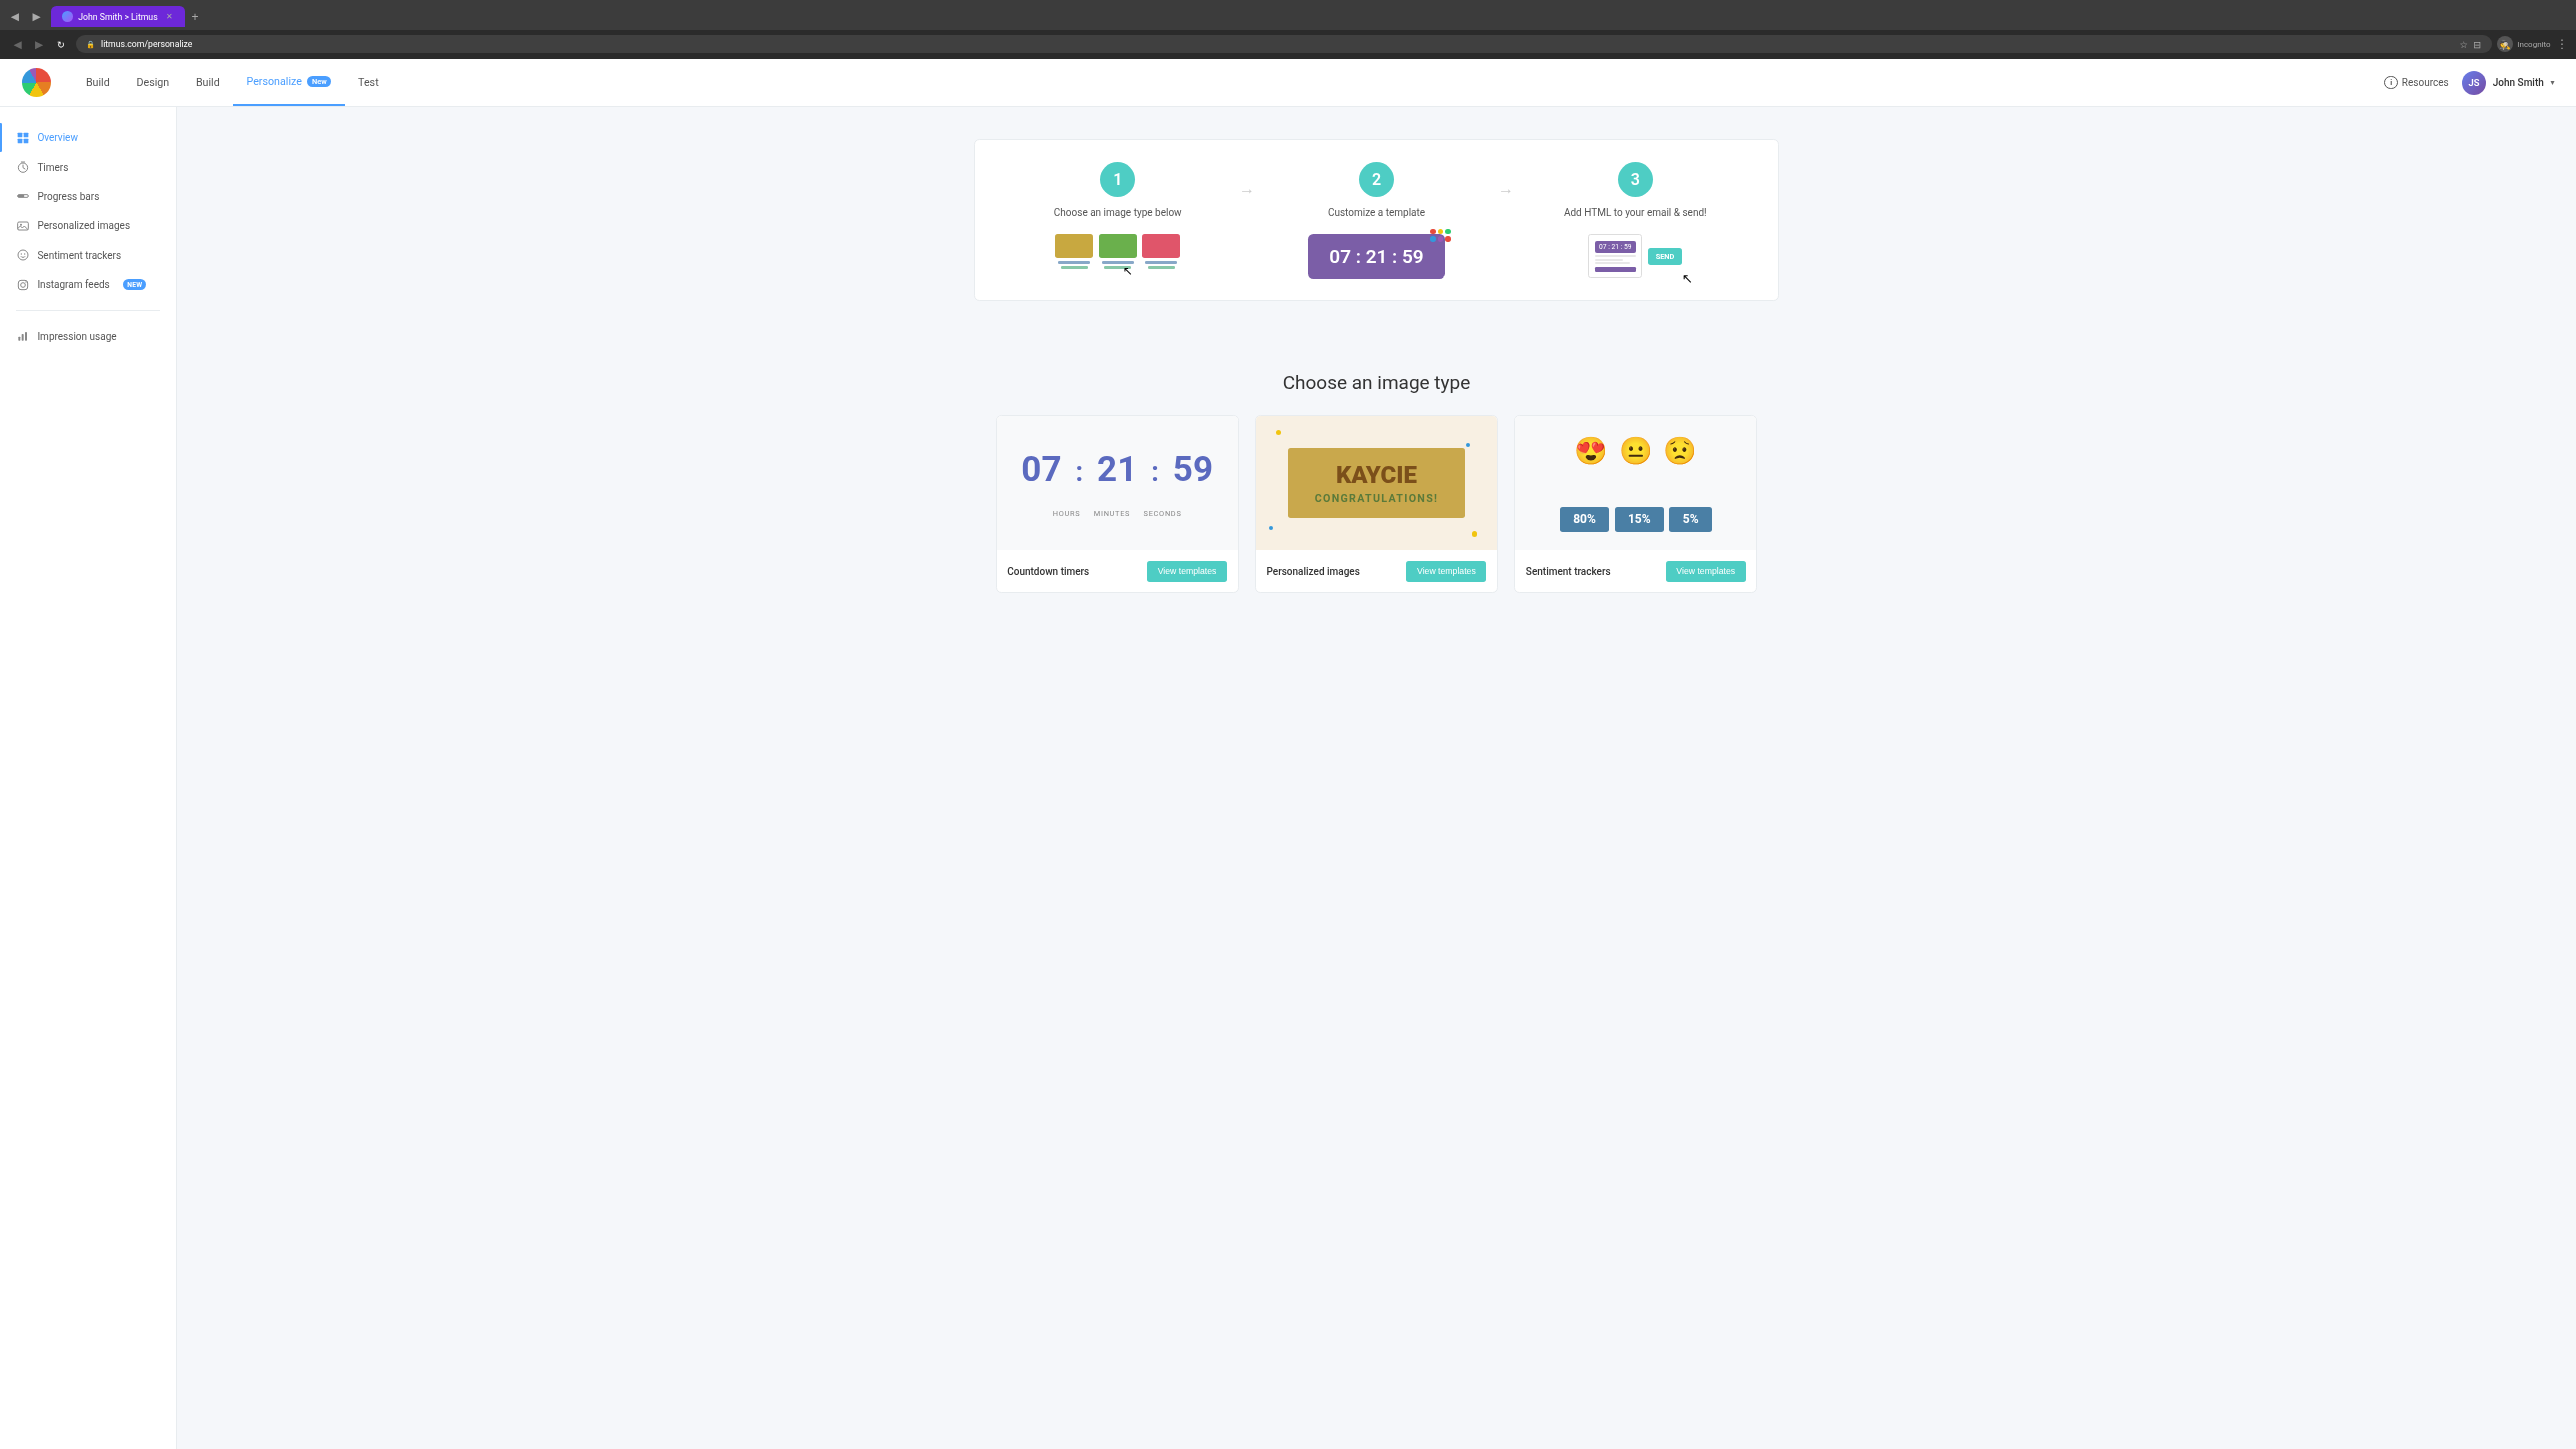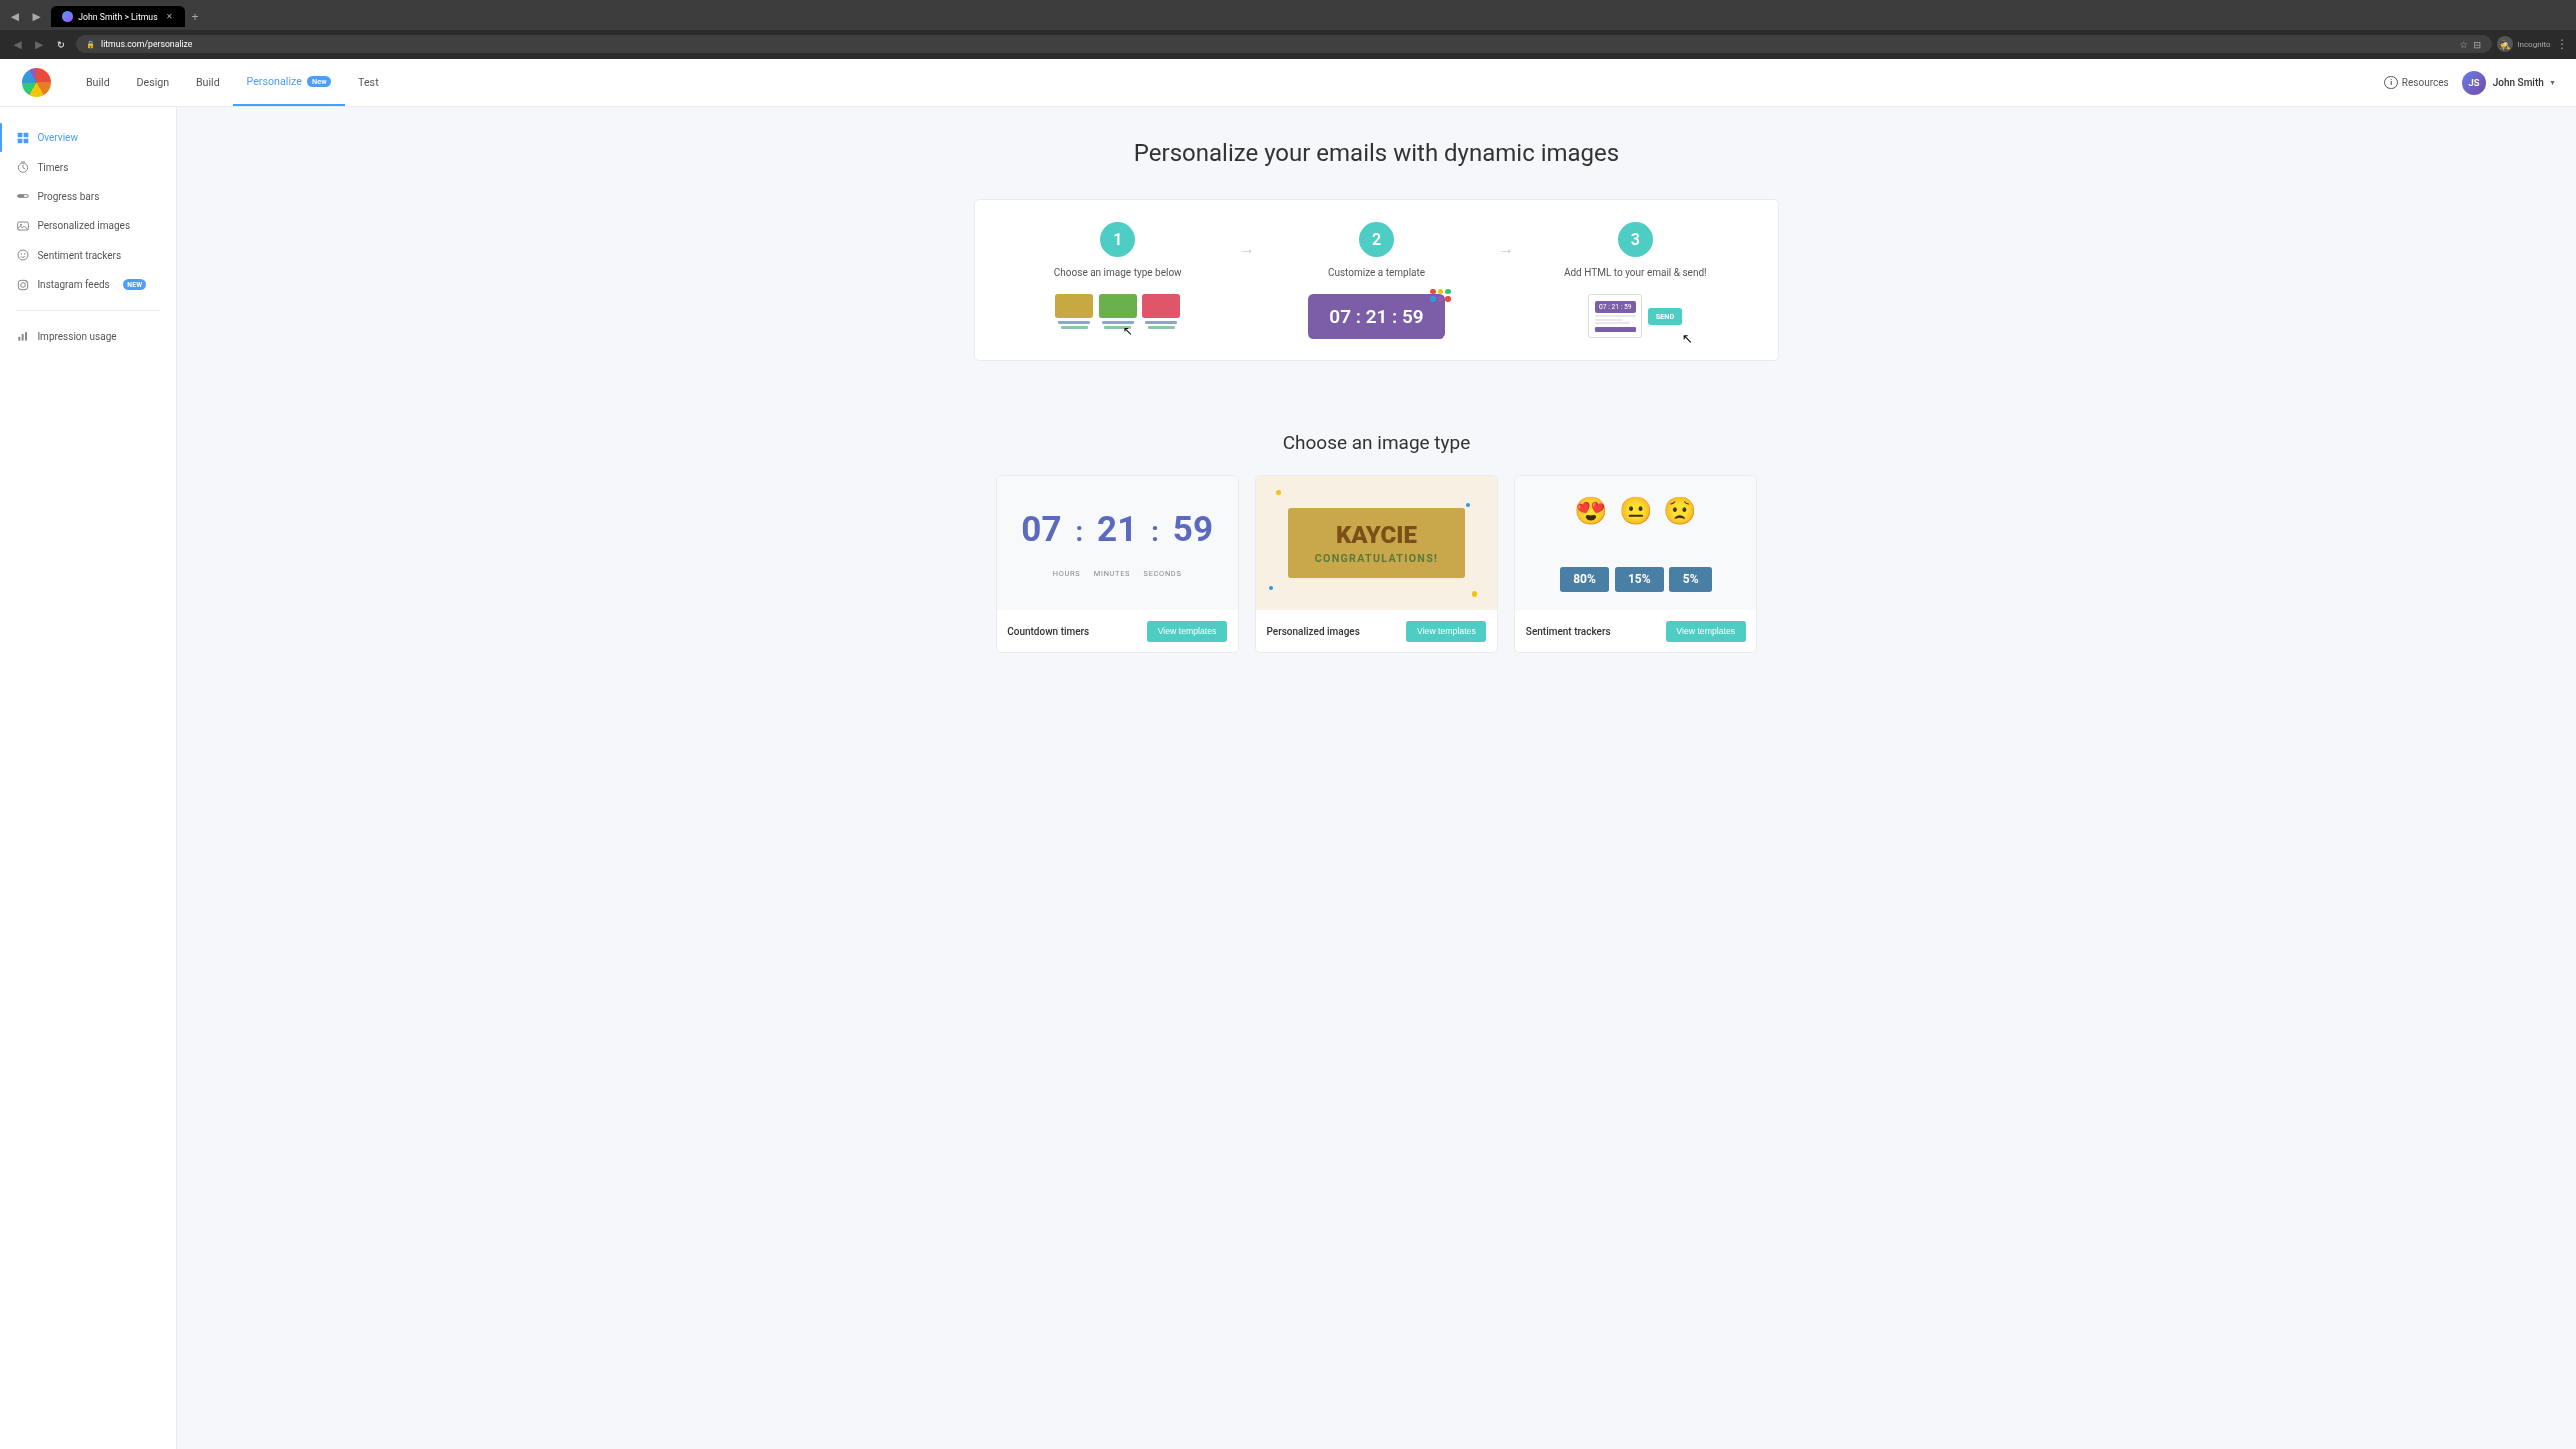--- a/index.html
+++ b/index.html
@@ -26,21 +26,21 @@
       width: 19px; height: 19px;
       background: none;
       border: none;
       color: #aaa;
       font-size: 10.7px;
       cursor: pointer;
       border-radius: 50%;
       display: flex; align-items: center; justify-content: center;
     }
     .browser-tab {
-      background: #000000;
+      background: #6d28d9;
       border-radius: 5.4px 5.4px 0 0;
       padding: 5.4px 10.7px;
       display: flex;
       align-items: center;
       gap: 5.4px;
       min-width: 134px;
       color: #fff;
       font-size: 8.7px;
     }
     .tab-favicon {
@@ -667,21 +667,20 @@
           <rect x="12" y="3" width="3" height="13" rx="1" fill="#888"></rect>
         </svg>
       </span>
       <span>Impression usage</span>
     </div>
   </div>
 
   <div class="content-area">
 
     <div class="hero-section">
-      <h1 class="hero-title">Personalize your emails with dynamic images</h1>
 
       <div class="steps-row">
 
         <div class="step">
           <div class="step-number">1</div>
           <div class="step-desc">Choose an image type below</div>
           <div class="step-visual">
             <div class="step1-visual">
               <div style="display:flex;flex-direction:column;align-items:center;gap:2.7px">
                 <div class="color-block" style="background:#c8a840;"></div>

